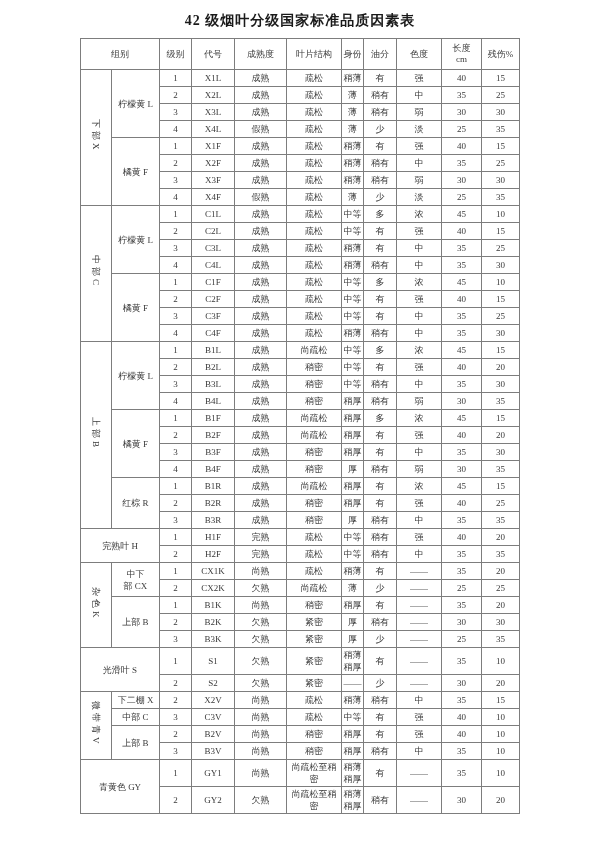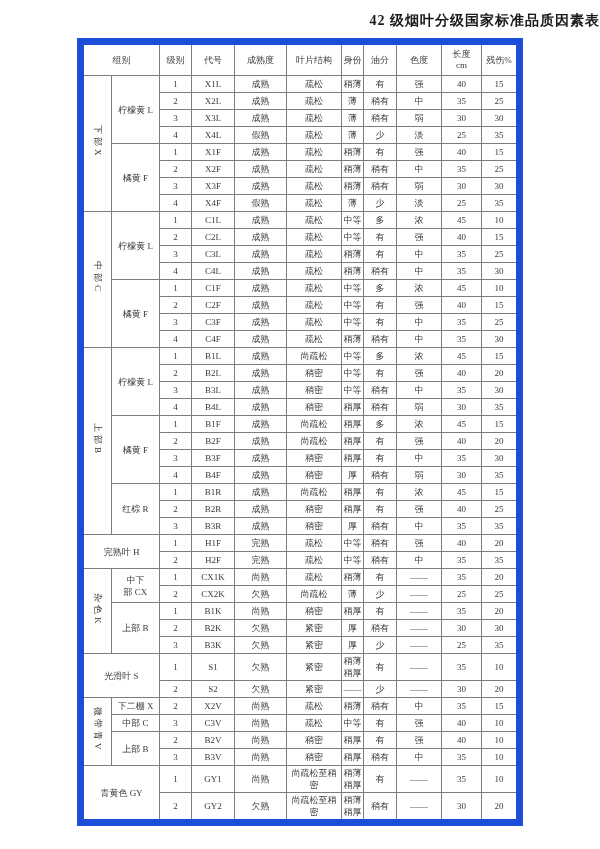--- a/index.html
+++ b/index.html
@@ -4,39 +4,39 @@
 <style>
   html,body{margin:0;padding:0;}
   body{
     width:600px;height:849px;background:#ffffff;
     font-family:"Liberation Serif","DejaVu Serif",serif;
     color:#3a3a3a;
   }
   .page{width:600px;height:849px;position:relative;}
   .page-title{
     margin:0;padding-top:12px;height:26px;
-    text-align:right;font-size:14px;font-weight:bold;color:#1a1a1a;
+    text-align:center;font-size:14px;font-weight:bold;color:#1a1a1a;
     letter-spacing:1px;
   }
   table.qtable{
     width:440px;margin:0 auto;border-collapse:collapse;table-layout:fixed;
     font-size:9px;color:#3a3a3a;
   }
   .qtable th,.qtable td{
     border:1px solid #7d7d7d;
     text-align:center;vertical-align:middle;
     padding:1px 1px;line-height:12px;
     white-space:pre-line;
     overflow:hidden;
   }
   .qtable thead th{height:28px;font-weight:normal;}
   .qtable tbody td{height:14px;}
   .qtable .unit{display:block;line-height:11px;font-family:Liberation Serif, serif;}
   tr.sec-start td{border-top:1px solid #555;}
-  .qtable{border:7px solid #1d4ed8;}
+  .qtable{border:1px solid #1d4ed8;}
   .group-cell{padding:0;}
   .vtext{
     display:inline-block;
     writing-mode:vertical-rl;
     text-orientation:sideways;
     letter-spacing:3px;
     line-height:14px;
   }
 </style>
 </head>

